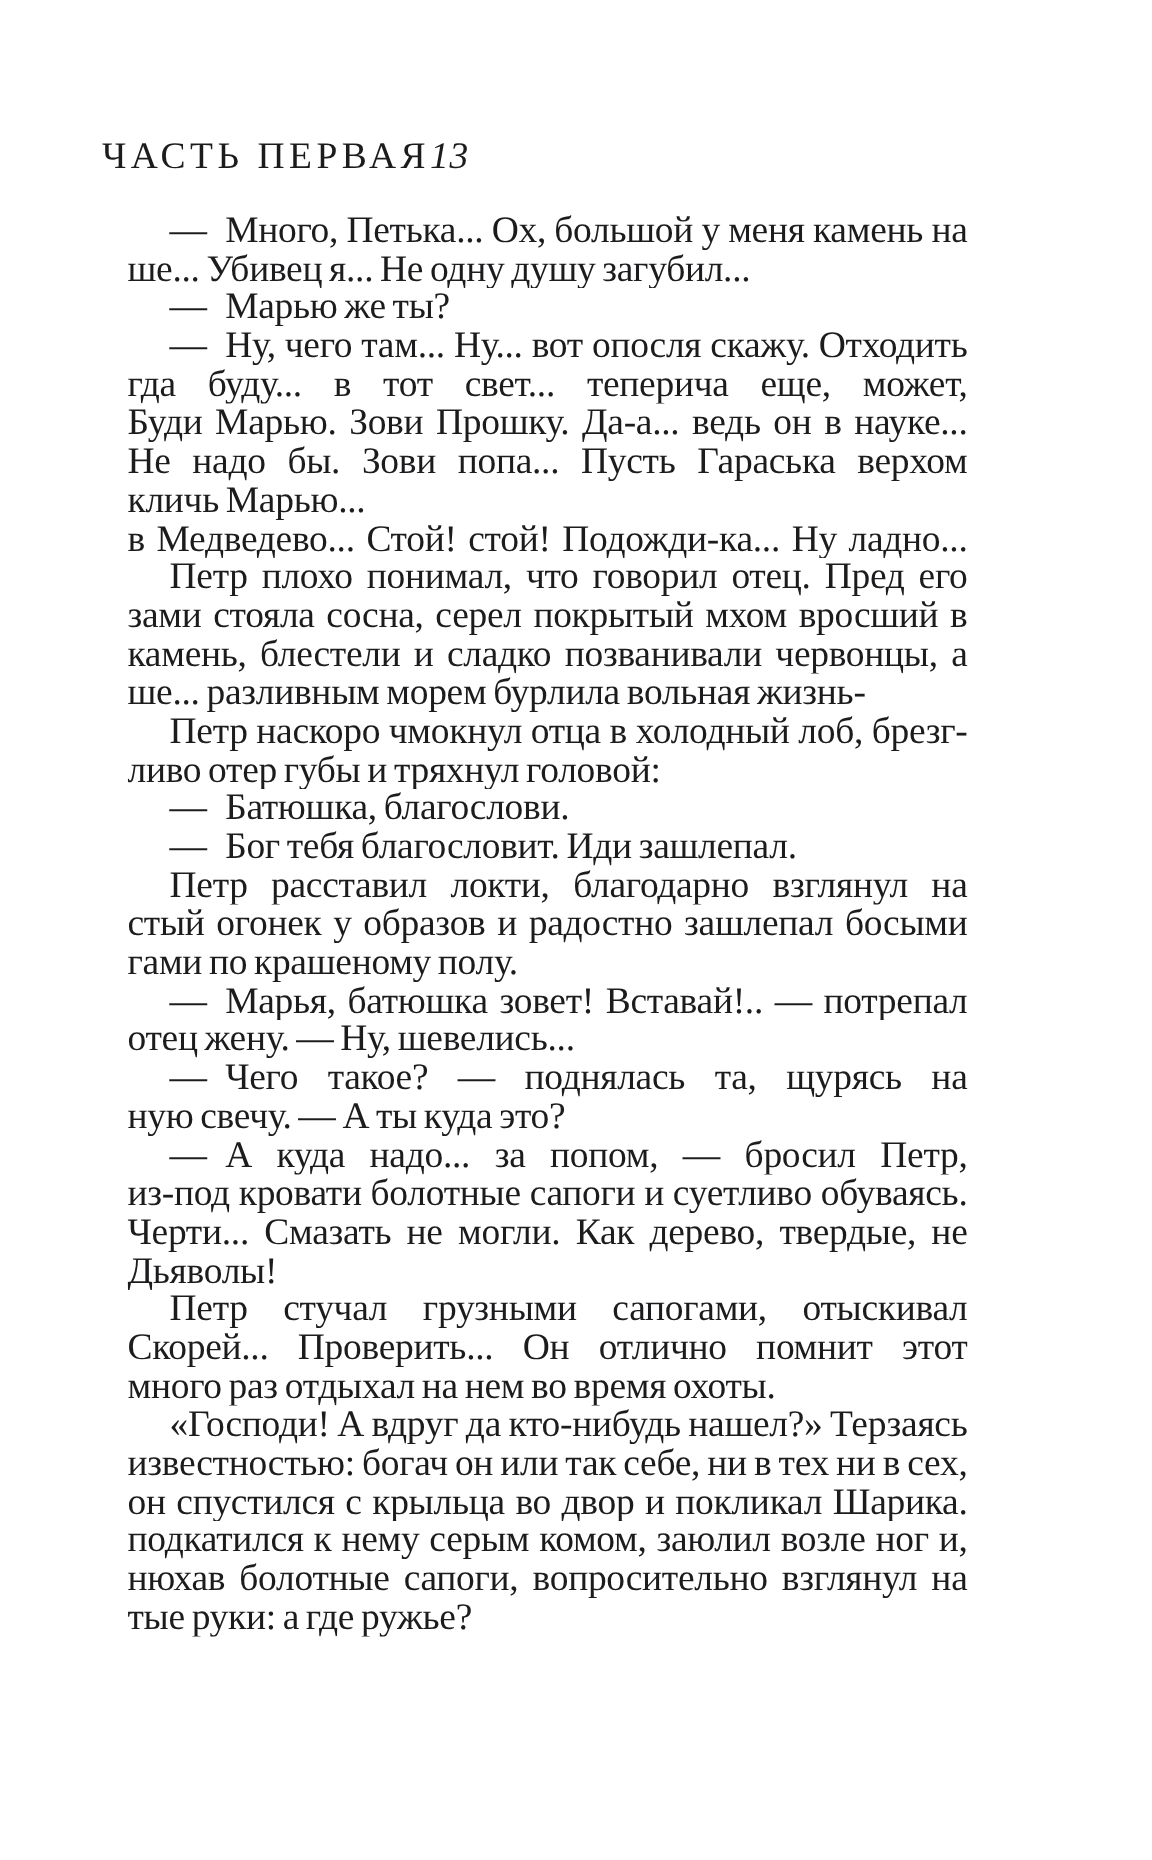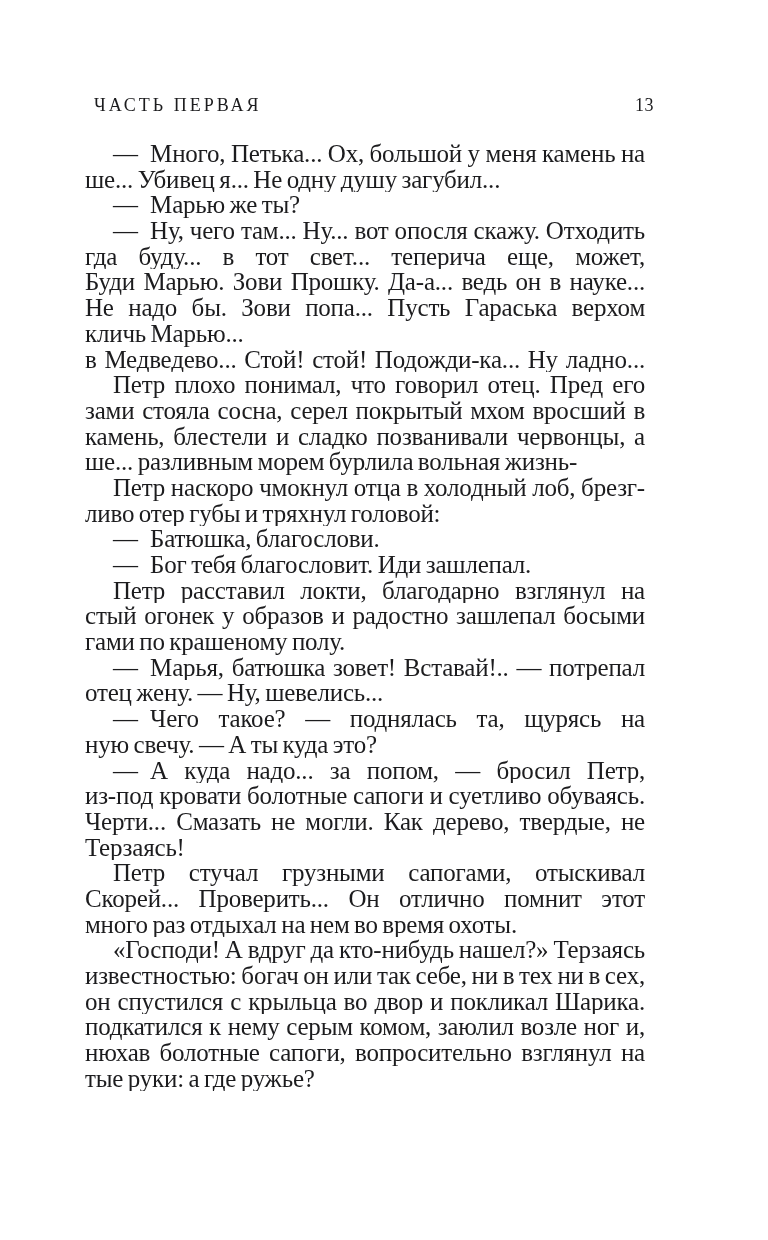--- a/index.html
+++ b/index.html
@@ -6,30 +6,29 @@
   body {
     width: 768px; height: 1240px;
     background: #ffffff;
     font-family: "Liberation Serif", "DejaVu Serif", serif;
     color: #1c1c1e;
     position: relative;
     overflow: hidden;
   }
   .page-header {
     position: absolute;
-    left: 94px; top: 93px;
+    left: 68px; top: 93px;
     width: 560px;
     display: flex;
-    justify-content: space-between;
     align-items: baseline;
-    font-size: 18px;
+    font-size: 25px;
     line-height: 24px;
   }
   .running-title { letter-spacing: 3px; }
-  .page-number { letter-spacing: 0.5px; }
+  .page-number { letter-spacing: 0.5px; font-style: italic; }
   .page-text {
     position: absolute;
     left: 85px; top: 141px;
     width: 560px;
     font-size: 25px;
     line-height: 25.7px;
     letter-spacing: -0.2px;
     word-spacing: -1.5px;
   }
   .line {
@@ -76,21 +75,21 @@
     <div class="line j indent">Петр расставил локти, благодарно взглянул на лучи-</div>
     <div class="line j">стый огонек у образов и радостно зашлепал босыми но-</div>
     <div class="line last">гами по крашеному полу.</div>
     <div class="line j indent">— Марья, батюшка зовет! Вставай!.. — потрепал по</div>
     <div class="line last">отец жену. — Ну, шевелись...</div>
     <div class="line j indent">— Чего такое? — поднялась та, щурясь на зажжен-</div>
     <div class="line last">ную свечу. — А ты куда это?</div>
     <div class="line j indent">— А куда надо... за попом, — бросил Петр, вытаскивая</div>
     <div class="line j">из-под кровати болотные сапоги и суетливо обуваясь. —</div>
     <div class="line j">Черти... Смазать не могли. Как дерево, твердые, не лезут...</div>
-    <div class="line last">Терзаясь!</div>
+    <div class="line last">Дьяволы!</div>
     <div class="line j indent">Петр стучал грузными сапогами, отыскивал пиджак.</div>
     <div class="line j">Скорей... Проверить... Он отлично помнит этот камень,</div>
     <div class="line last">много раз отдыхал на нем во время охоты.</div>
     <div class="line j indent">«Господи! А вдруг да кто-нибудь нашел?» Терзаясь не-</div>
     <div class="line j">известностью: богач он или так себе, ни в тех ни в сех, —</div>
     <div class="line j">он спустился с крыльца во двор и покликал Шарика. Тот</div>
     <div class="line j">подкатился к нему серым комом, заюлил возле ног и, об-</div>
     <div class="line j">нюхав болотные сапоги, вопросительно взглянул на пус-</div>
     <div class="line last">тые руки: а где ружье?</div>
   </div>

